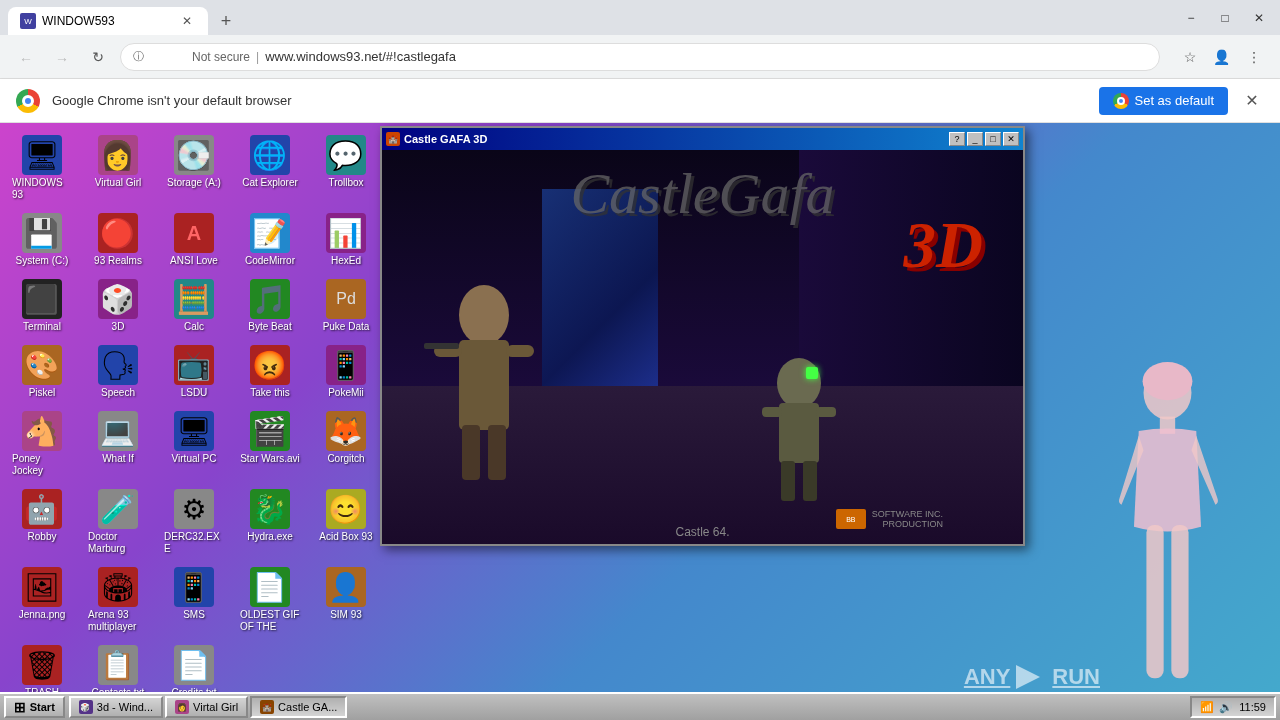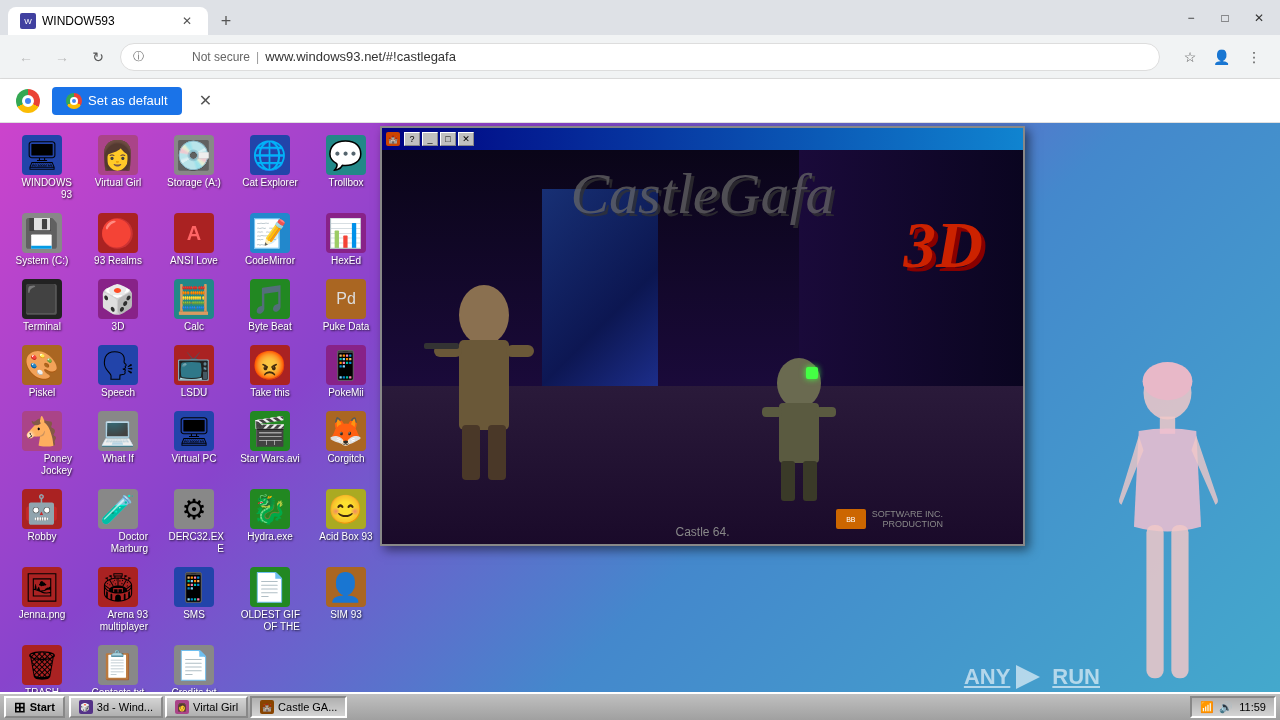--- a/index.html
+++ b/index.html
@@ -231,21 +231,21 @@
       display: flex;
       align-items: center;
       justify-content: center;
       font-size: 28px;
       border-radius: 4px;
     }
 
     .icon-label {
       font-size: 10px;
       color: #fff;
-      text-align: right;
+      text-align: left;
       text-shadow: 1px 1px 2px rgba(0,0,0,0.8);
       word-break: break-word;
       line-height: 1.2;
     }
 
     
     .anyrun-watermark {
       position: absolute;
       bottom: 30px;
       right: 180px;
@@ -534,20 +534,21 @@
       <div class="toolbar-icon">☆</div>
       <div class="toolbar-icon">👤</div>
       <div class="toolbar-icon">⋮</div>
     </div>
   </div>
 
   <div class="notification-bar">
     <div class="chrome-circle">
       <div class="chrome-inner"></div>
     </div>
+    <span class="notification-text">Google Chrome isn't your default browser</span>
     <button class="set-default-btn">
       <div class="chrome-circle" style="width:16px;height:16px;">
         <div class="chrome-inner" style="width:8px;height:8px;border-width:2px;"></div>
       </div>
       <span>Set as default</span>
     </button>
     <div class="notification-close">✕</div>
   </div>
 
   <div class="desktop-area">
@@ -709,20 +710,21 @@
       <div class="desktop-icon">
         <div class="icon-img icon-gray">📄</div>
         <span class="icon-label">Credits.txt</span>
       </div>
 
     </div>
 
     <div class="castle-window">
       <div class="castle-titlebar">
         <div class="castle-title-icon">🏰</div>
+        <span class="castle-title-text">Castle GAFA 3D</span>
         <div class="castle-win-controls">
           <div class="castle-win-btn">?</div>
           <div class="castle-win-btn">_</div>
           <div class="castle-win-btn">□</div>
           <div class="castle-win-btn">✕</div>
         </div>
       </div>
 
       <div class="castle-content">
 

